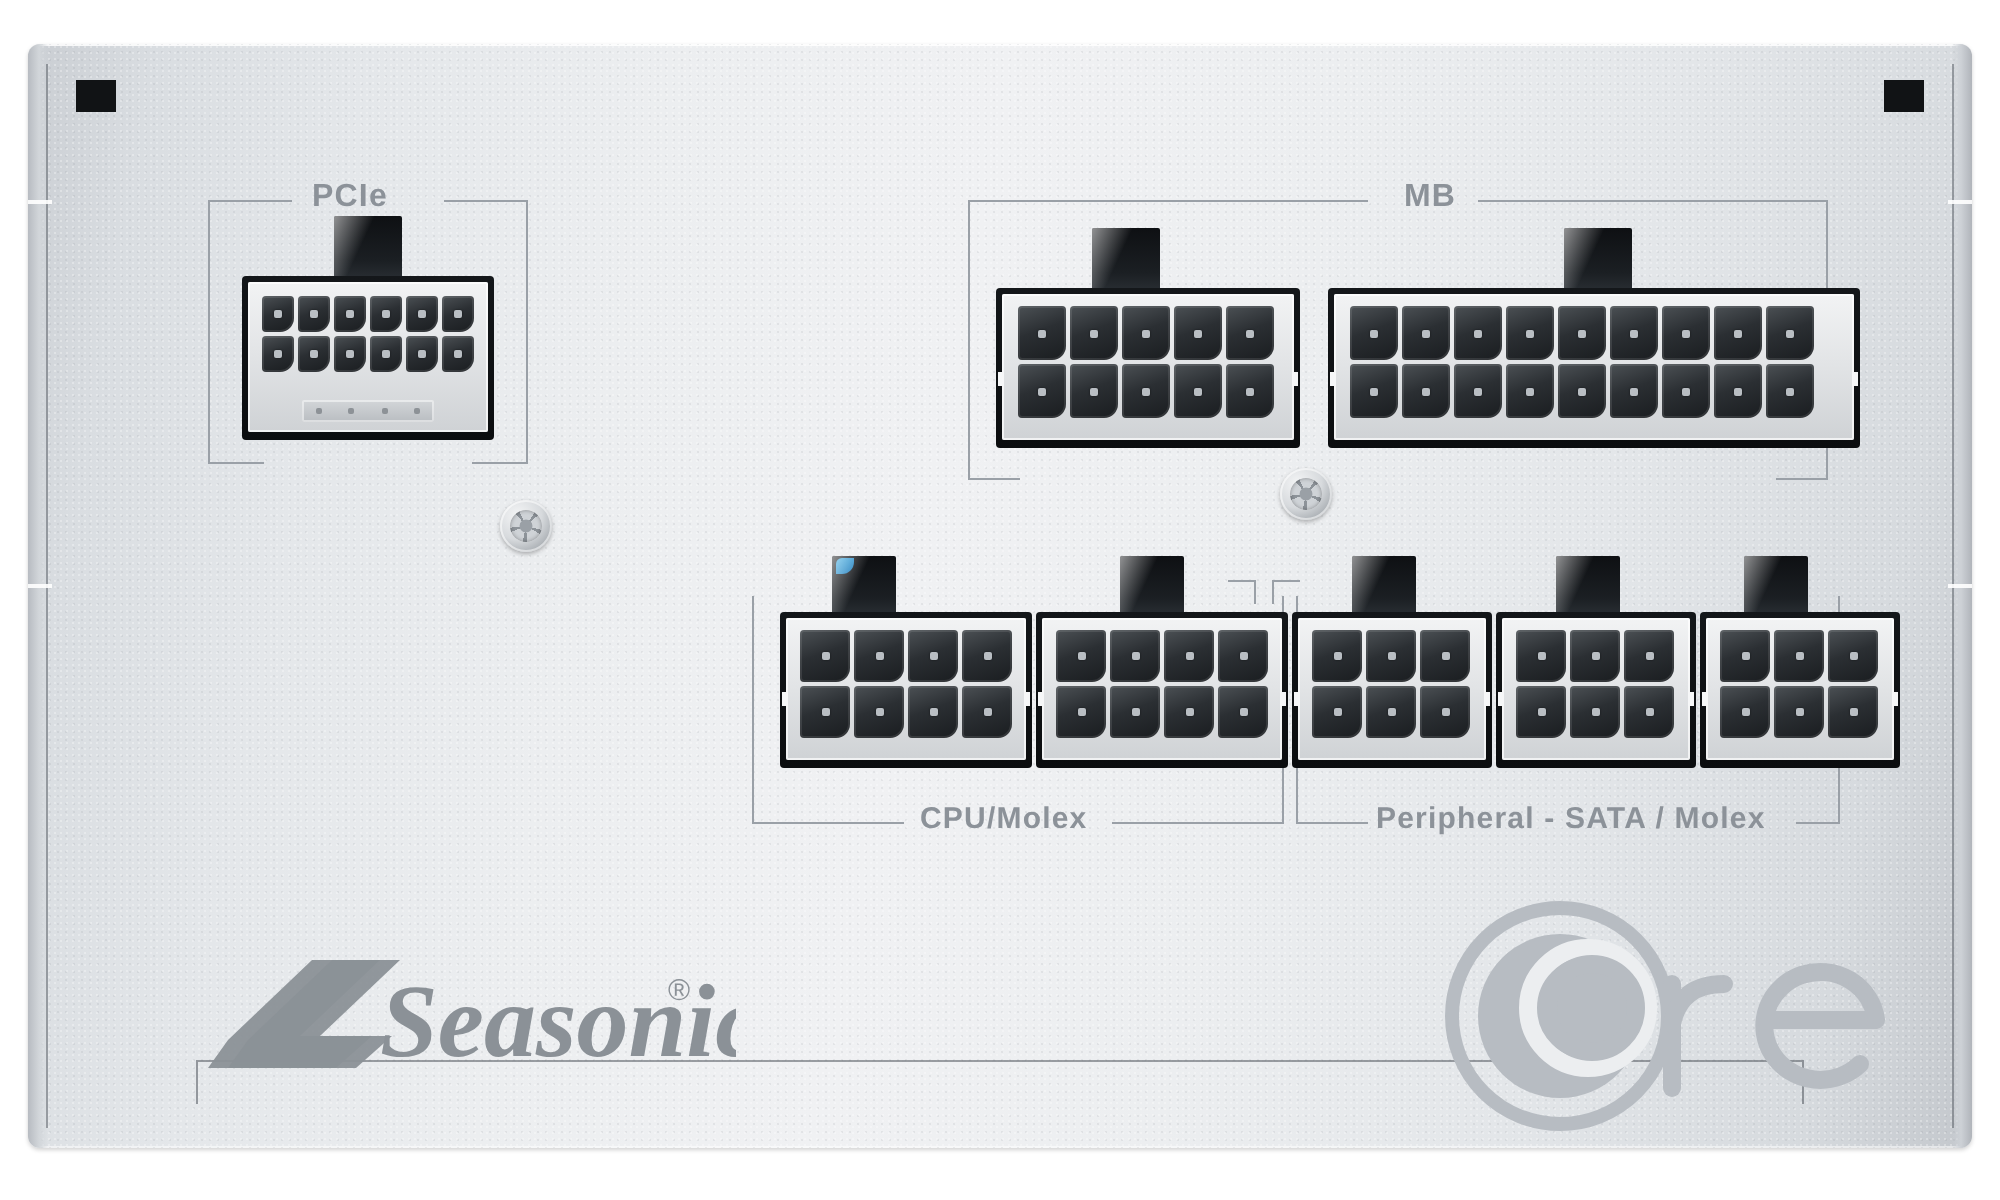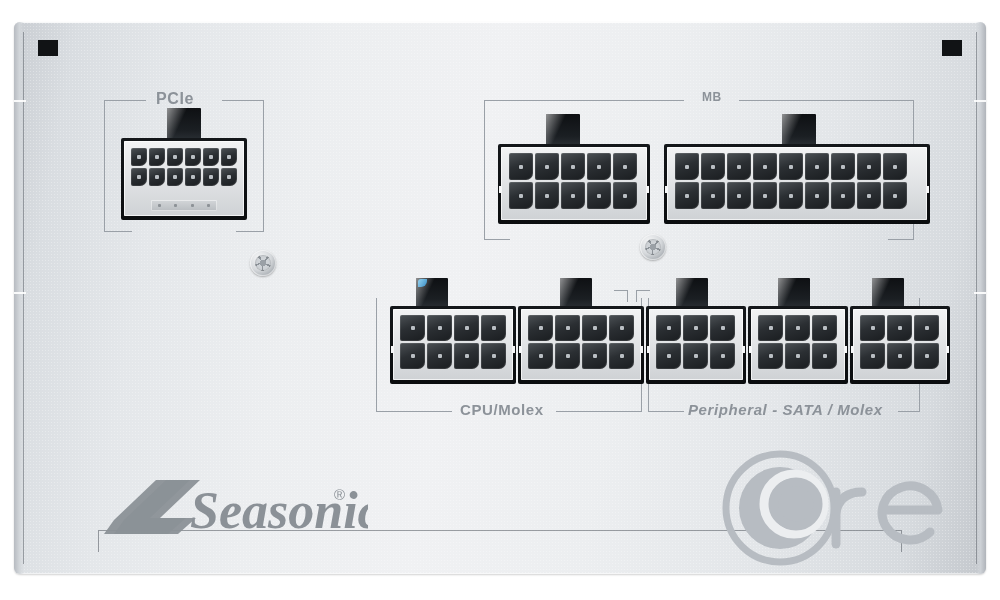--- a/index.html
+++ b/index.html
@@ -221,21 +221,21 @@
     </div>
 
     <div class="bracket" style="left:470px;top:78px;width:430px;height:140px;">
       <div class="bline" style="left:0;top:0;width:1px;height:140px;"></div>
       <div class="bline" style="right:0;top:0;width:1px;height:140px;"></div>
       <div class="bline" style="left:0;top:0;width:200px;height:1px;"></div>
       <div class="bline" style="right:0;top:0;width:175px;height:1px;"></div>
       <div class="bline" style="left:0;bottom:0;width:26px;height:1px;"></div>
       <div class="bline" style="right:0;bottom:0;width:26px;height:1px;"></div>
     </div>
-    <div class="lbl" style="left:688px;top:68px;font-size:12px;">MB</div>
+    <div class="lbl" style="left:688px;top:68px;font-size:16px;">MB</div>
 
     <div class="conn" style="left:484px;top:122px;width:152px;height:80px;">
       <div class="tab" style="left:48px;top:-30px;width:34px;height:32px;">
         <div class="hood"></div>
           <div class="foot"></div>
       </div>
       <div class="recess"></div>
       <div class="shroud"></div>
       <div class="pingrid" style="left:11px;top:9px;grid-template-columns:repeat(5,24px);grid-template-rows:repeat(2,27px);">
         <div class="pin chamfer"></div>
@@ -294,21 +294,21 @@
       <div class="bline" style="right:0;bottom:0;width:86px;height:1px;"></div>
     </div>
     <div class="lbl" style="left:446px;top:379px;font-size:15px;">CPU/Molex</div>
 
     <div class="bracket" style="left:634px;top:262px;width:272px;height:128px;">
       <div class="bline" style="left:0;top:14px;width:1px;height:114px;"></div>
       <div class="bline" style="right:0;top:14px;width:1px;height:114px;"></div>
       <div class="bline" style="left:0;bottom:0;width:36px;height:1px;"></div>
       <div class="bline" style="right:0;bottom:0;width:22px;height:1px;"></div>
     </div>
-    <div class="lbl" style="left:674px;top:379px;font-size:15px;font-style:italic;">Peripheral - SATA / Molex</div>
+    <div class="lbl" style="left:674px;top:379px;font-size:15px;">Peripheral - SATA / Molex</div>
 
     <div class="bracket" style="left:600px;top:268px;width:36px;height:12px;">
       <div class="bline" style="left:0;top:0;width:14px;height:1px;"></div>
       <div class="bline" style="left:13px;top:0;width:1px;height:12px;"></div>
       <div class="bline" style="right:0;top:0;width:14px;height:1px;"></div>
       <div class="bline" style="right:13px;top:0;width:1px;height:12px;"></div>
     </div>
 
     <div class="conn" style="left:376px;top:284px;width:126px;height:78px;">
       <div class="tab blue" style="left:26px;top:-28px;width:32px;height:30px;">

